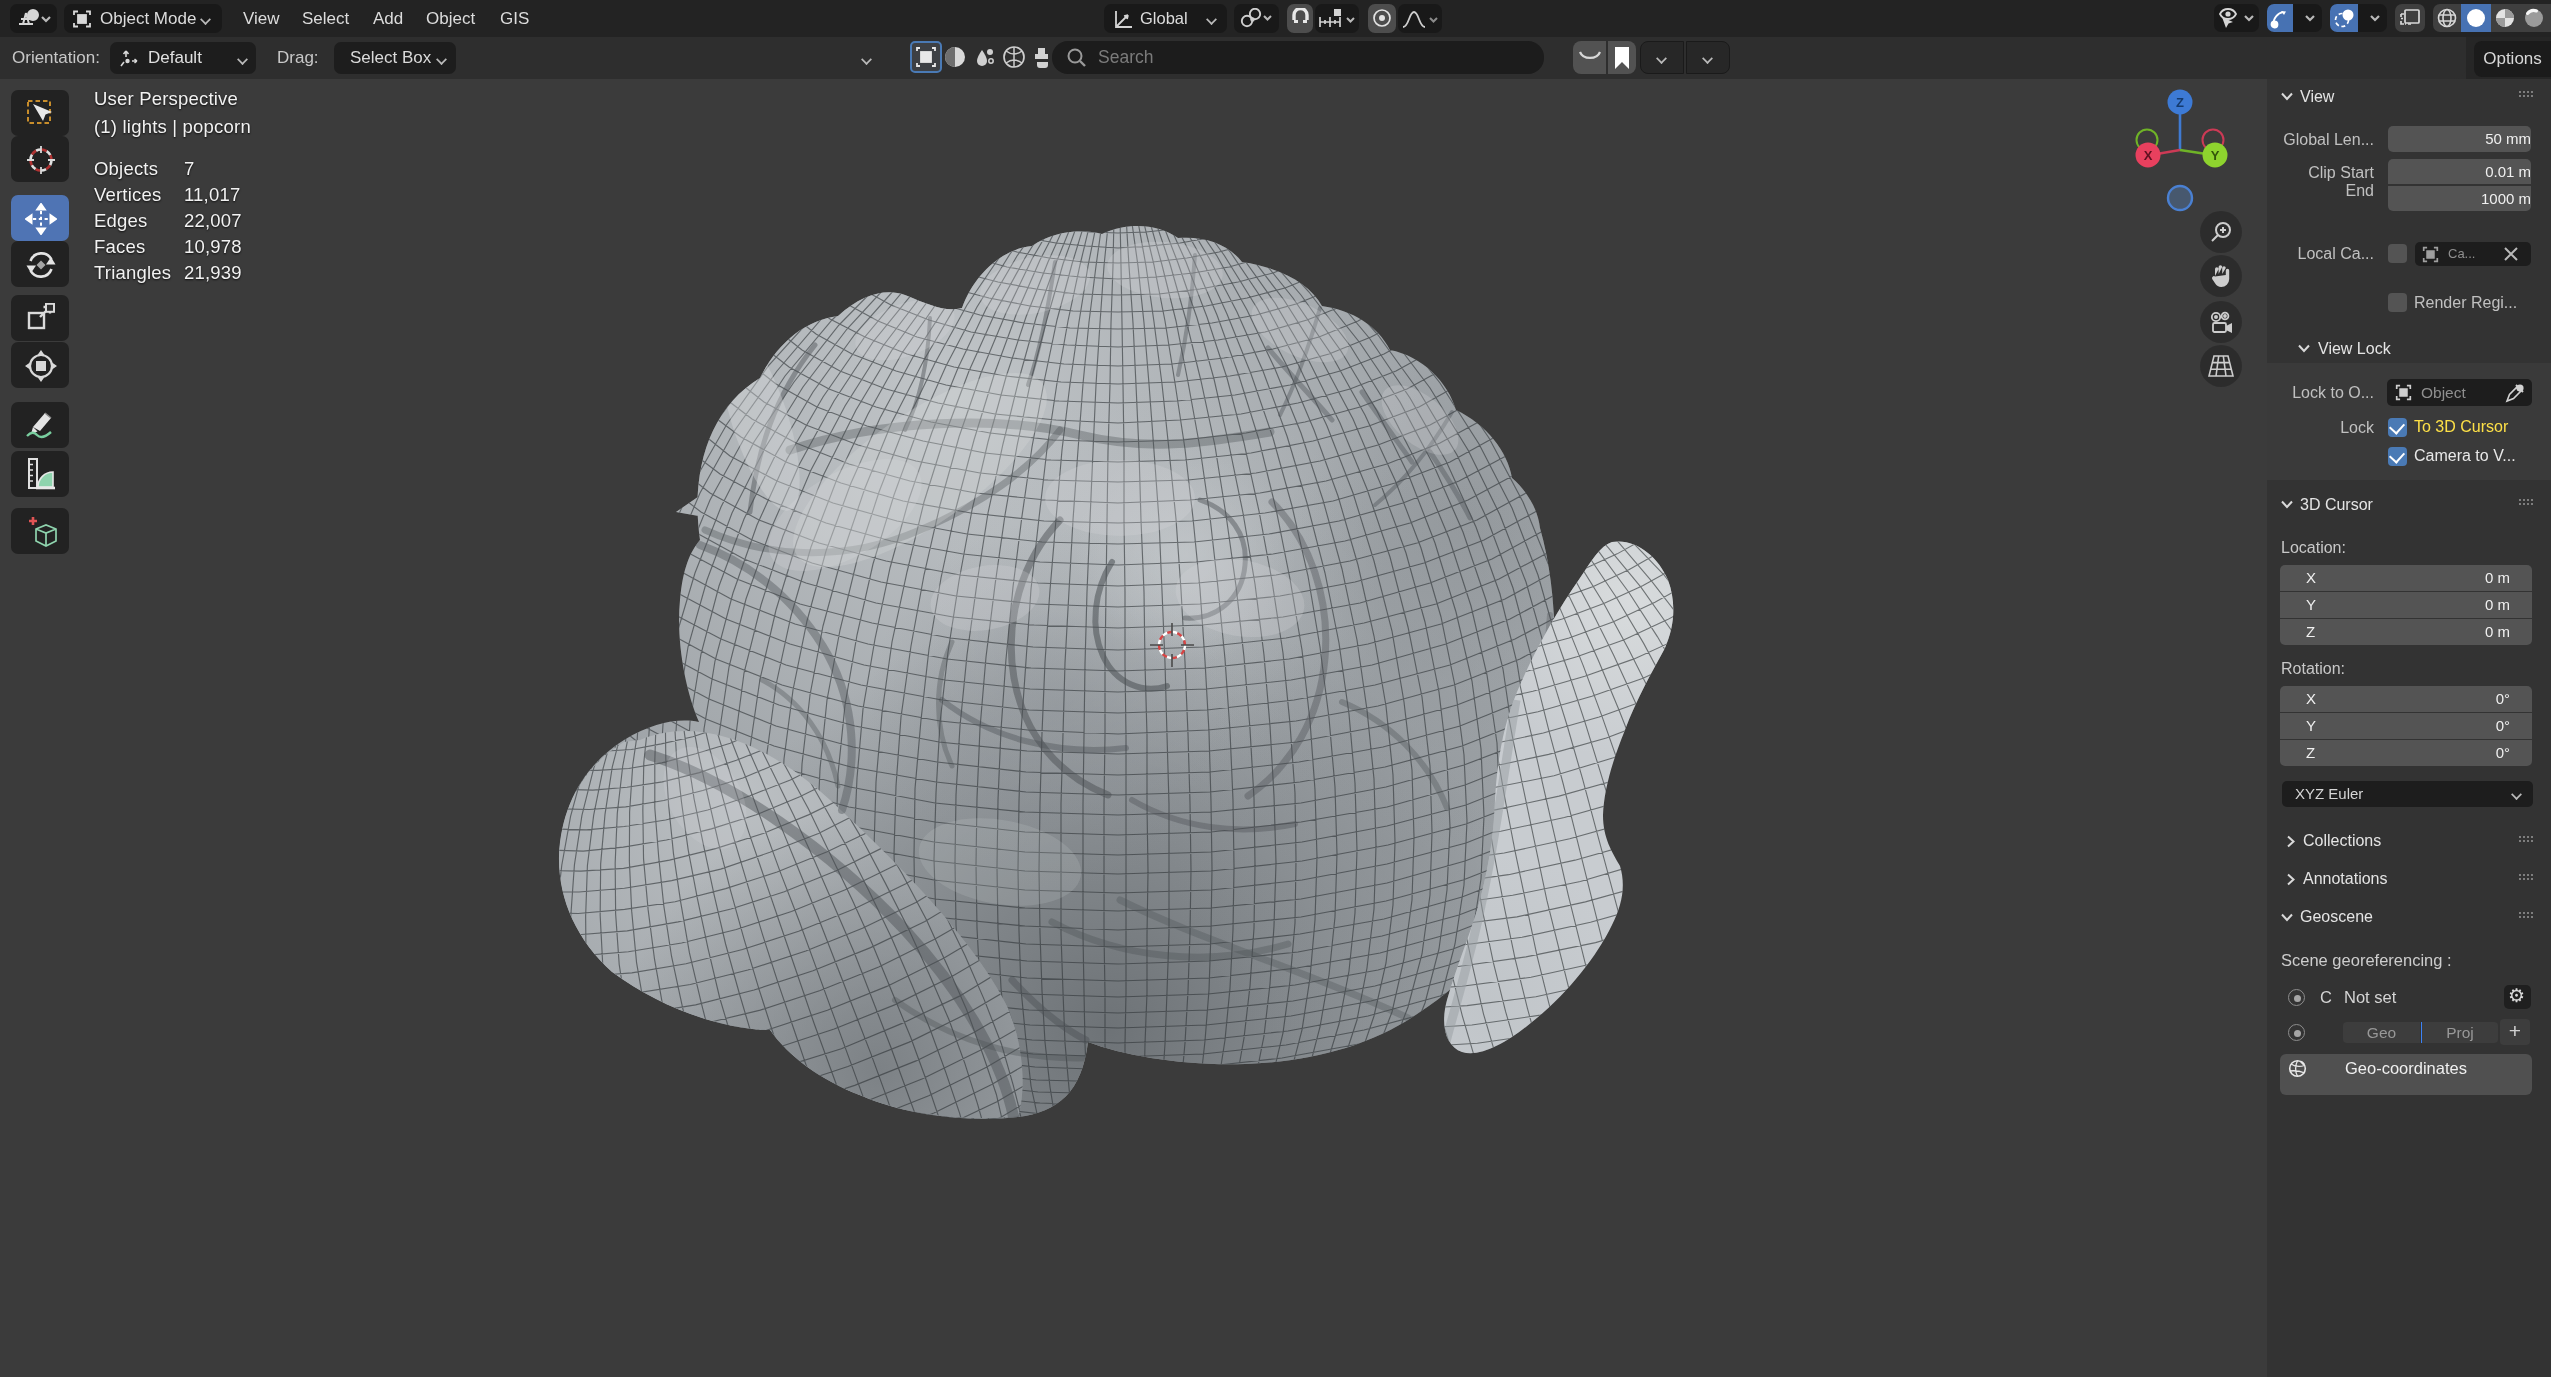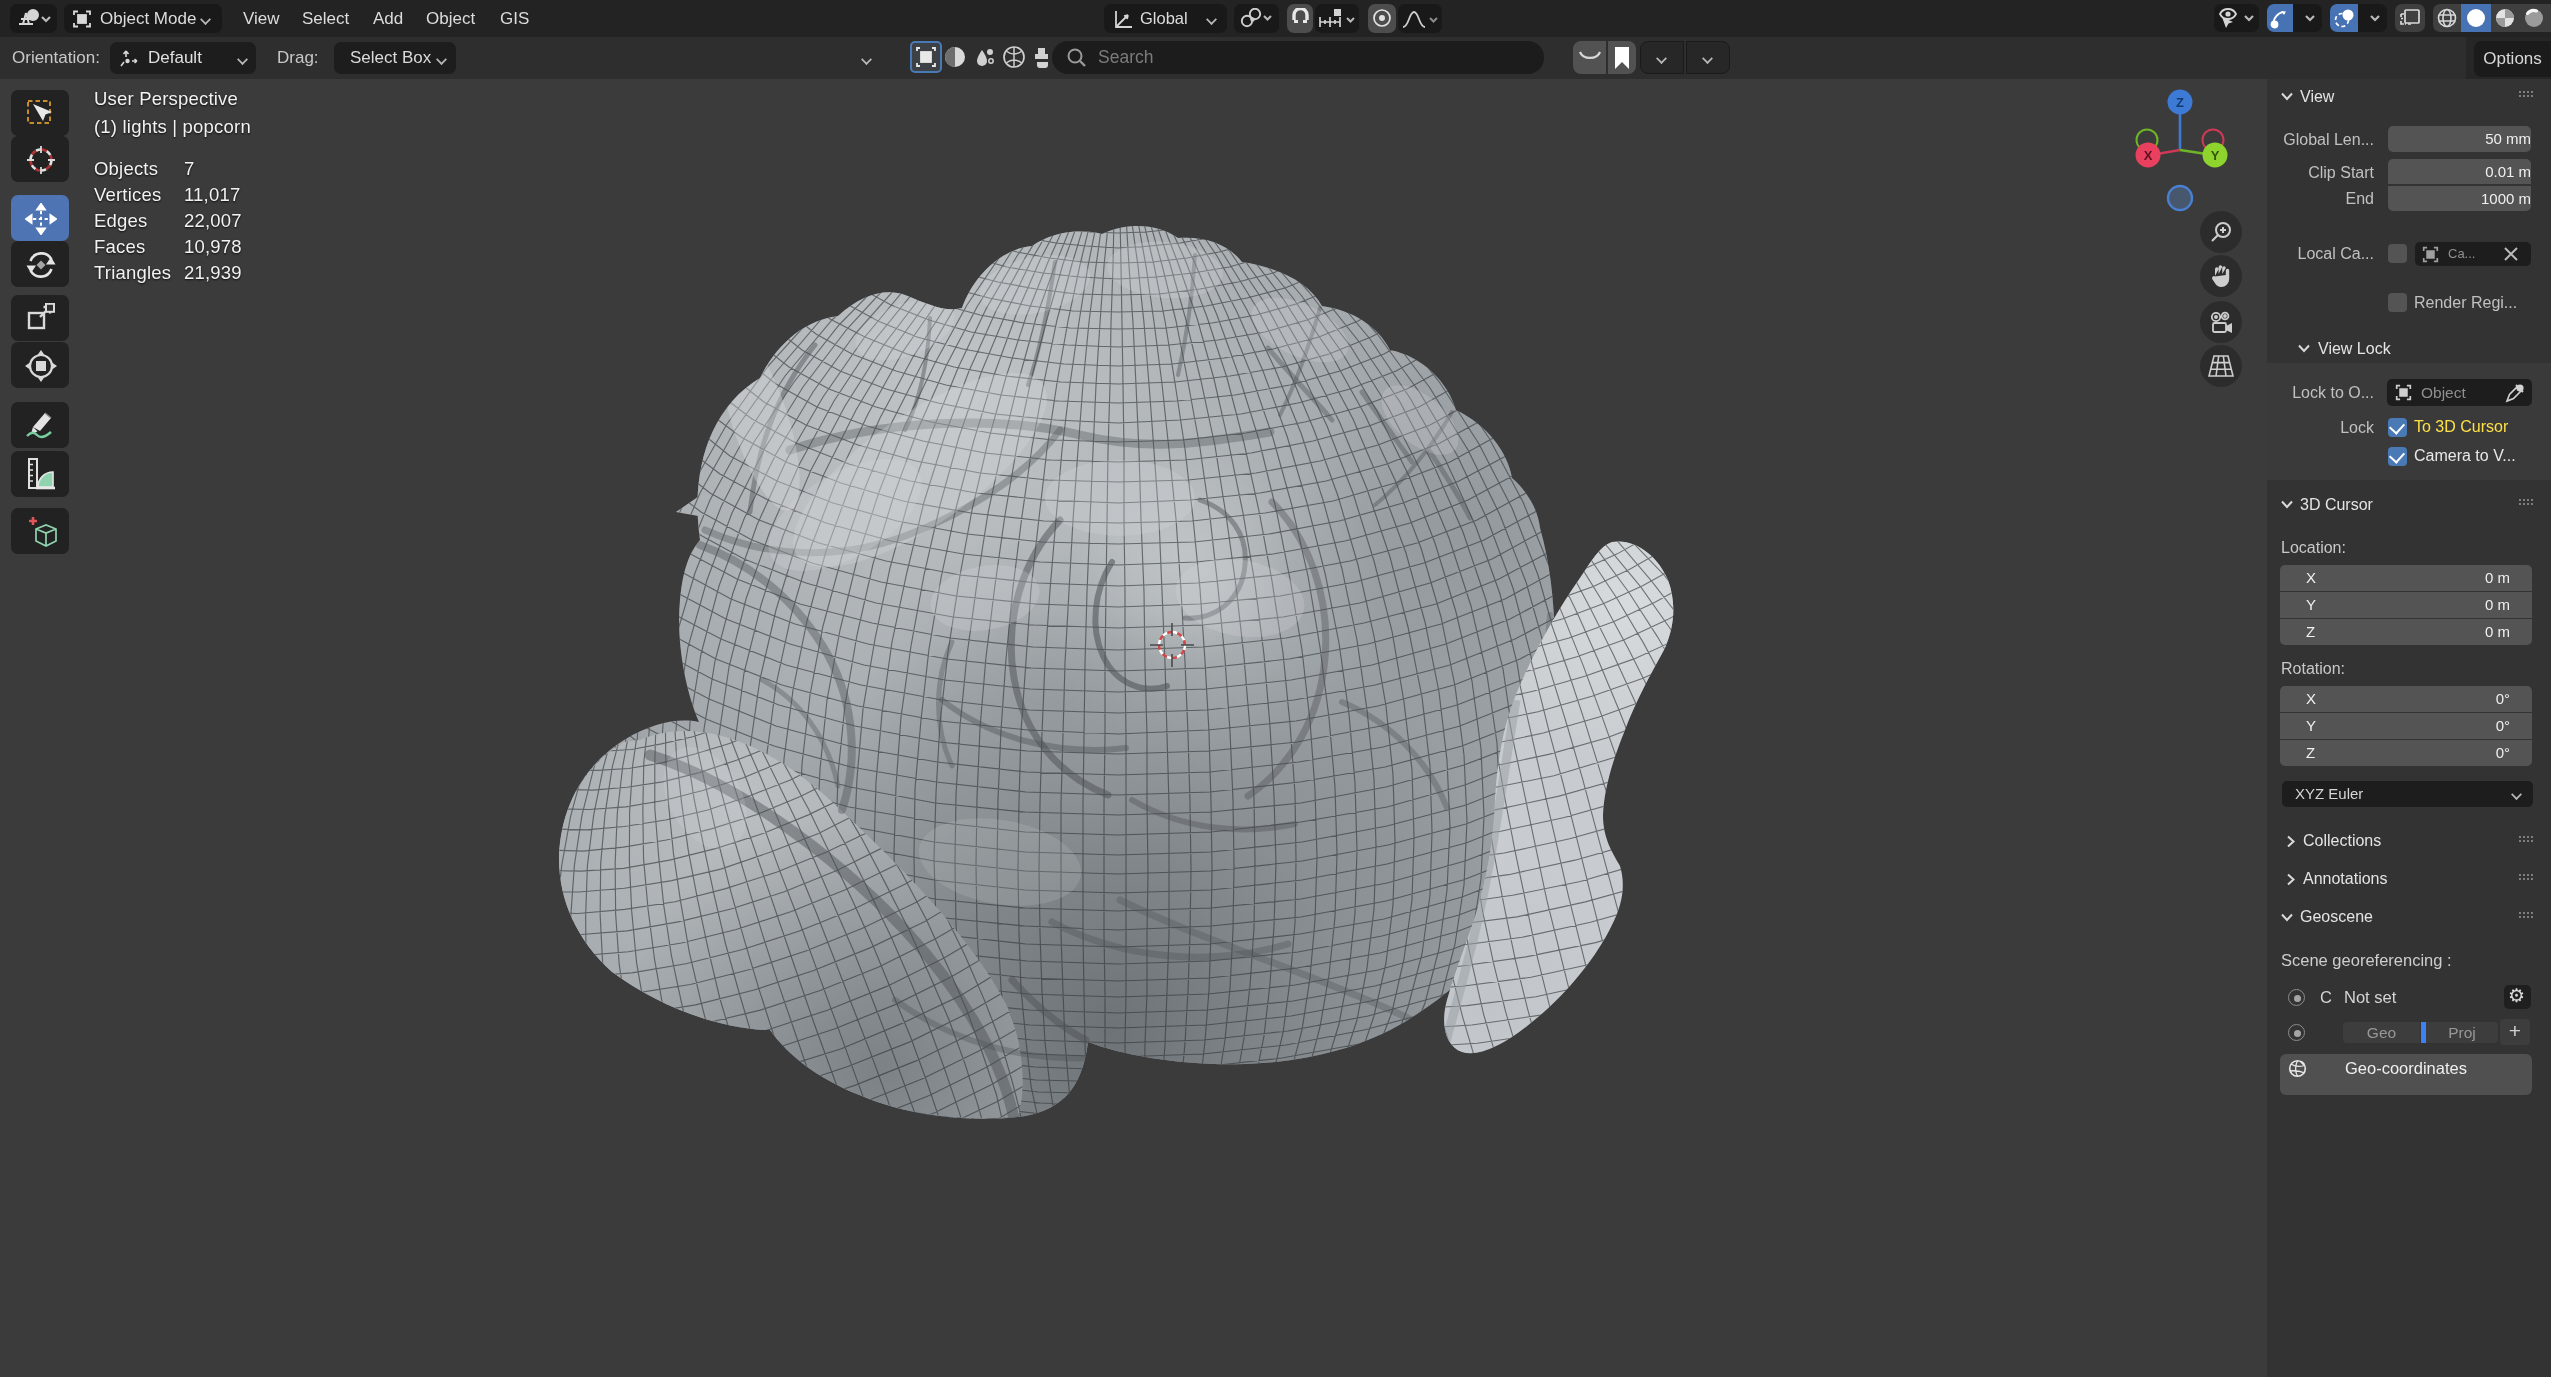--- a/index.html
+++ b/index.html
@@ -459,21 +459,21 @@
 <div id="panel"></div>
 <svg class="abs" style="left:2280px;top:89px" width="14" height="14" viewBox="0 0 14 14">
     <path d="M2 4.5 l5 5.5 l5 -5.5" fill="none" stroke="#d9d9d9" stroke-width="2"></path>
   </svg>
 <div class="phead" style="left:2300px;top:88px">View</div>
 <div class="grip" style="left:2518px;top:90px"></div>
 <div class="plab" style="left:2250px;top:131px;width:124px">Global Len...</div>
 <div class="pfield" style="left:2388px;top:126px;width:143px;height:26px;border-radius:5px"><b>50 mm</b></div>
 <div class="plab" style="left:2250px;top:164px;width:124px">Clip Start</div>
 <div class="pfield" style="left:2388px;top:159px;width:143px;height:25px;border-radius:5px 5px 0 0">0.01 m</div>
-<div class="plab" style="left:2250px;top:190px;width:124px">End</div>
+<div class="plab" style="left:2250px;top:182px;width:124px">End</div>
 <div class="pfield" style="left:2388px;top:185.5px;width:143px;height:25px;border-radius:0 0 5px 5px">1000 m</div>
 <div class="plab" style="left:2250px;top:245px;width:124px">Local Ca...</div>
 <div class="cbx" style="left:2388px;top:244px"></div>
 <div class="dfield" style="left:2415px;top:242px;width:116px;height:24px"></div>
 <svg class="abs" style="left:2422px;top:246px" width="17" height="17" viewBox="0 0 20 20">
  <g stroke="#9f9f9f" stroke-width="2" fill="none">
   <path d="M2 6 V2 H6 M14 2 H18 V6 M18 14 V18 H14 M6 18 H2 V14"></path>
   <rect x="6" y="6" width="8" height="8" fill="#9f9f9f"></rect>
  </g>
 </svg>
@@ -540,19 +540,19 @@
 <div class="abs" style="left:2281px;top:951px;color:#cdcdcd;font-size:16.5px">Scene georeferencing :</div>
 <div class="abs" style="left:2288px;top:989px;width:17px;height:17px;border:1.6px solid #8d8d8d;border-radius:50%"></div>
 <div class="abs" style="left:2293.5px;top:994.5px;width:7px;height:7px;background:#a5a5a5;border-radius:50%"></div>
 <div class="abs" style="left:2320px;top:988px;color:#d5d5d5;font-size:16.5px">C</div>
 <div class="abs" style="left:2344px;top:988px;color:#d5d5d5;font-size:16.5px">Not set</div>
 <div class="abs" style="left:2504px;top:985px;width:27px;height:24px;background:#1f1f1f;border-radius:5px"></div>
 <div class="abs" style="left:2508px;top:984px;color:#d9d9d9;font-size:19px">⚙</div>
 <div class="abs" style="left:2288px;top:1024px;width:17px;height:17px;border:1.6px solid #8d8d8d;border-radius:50%"></div>
 <div class="abs" style="left:2293.5px;top:1029.5px;width:7px;height:7px;background:#a5a5a5;border-radius:50%"></div>
 <div class="abs" style="left:2343px;top:1022px;width:77px;height:21px;background:#3d3d3d;border-radius:4px 0 0 4px;color:#989898;font-size:15.5px;text-align:center;line-height:21px">Geo</div>
-<div class="abs" style="left:2421px;top:1022px;width:77px;height:21px;background:#3d3d3d;border-radius:0 4px 4px 0;color:#989898;font-size:15.5px;text-align:center;line-height:21px;border-left:5px solid #3b82f6">Proj</div>
+<div class="abs" style="left:2421px;top:1022px;width:77px;height:21px;background:#3d3d3d;border-radius:0 4px 4px 0;color:#989898;font-size:15.5px;text-align:center;line-height:21px;border-left:1px solid #3b82f6">Proj</div>
 <div class="abs" style="left:2500px;top:1019px;width:30px;height:26px;background:#3d3d3d;border-radius:4px;color:#cfcfcf;font-size:21px;text-align:center;line-height:24px">+</div>
 <div class="abs" style="left:2280px;top:1054px;width:252px;height:41px;background:#505050;border-radius:6px;color:#efefef;font-size:16.5px;text-align:center;line-height:28px">Geo-coordinates</div>
 <svg class="abs" style="left:2288px;top:1059px" width="19" height="19" viewBox="0 0 19 19">
  <circle cx="9.5" cy="9.5" r="7.8" fill="none" stroke="#e8e8e8" stroke-width="1.6"></circle>
  <path d="M9.5 1.7 a7.8 12 0 0 0 0 15.6 M3 5 q6 4 13.5 1.5 M2 12 q7 -1 15 2" stroke="#e8e8e8" stroke-width="1.3" fill="none"></path>
  <path d="M13 2.5 l3 3" stroke="#e8e8e8" stroke-width="2.2"></path>
 </svg>
 </body></html>

